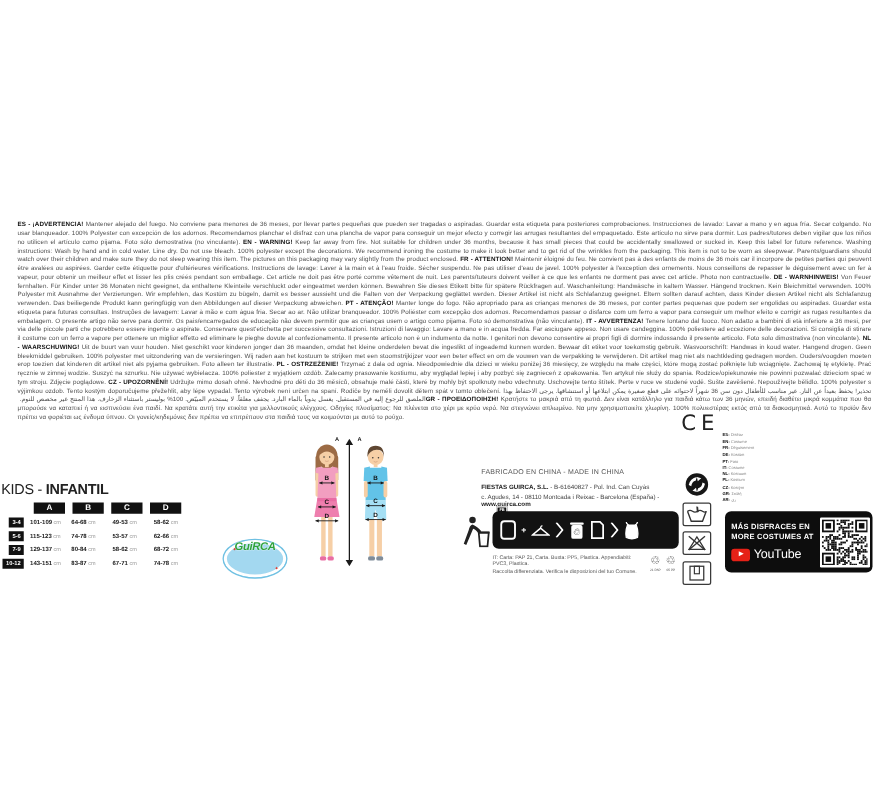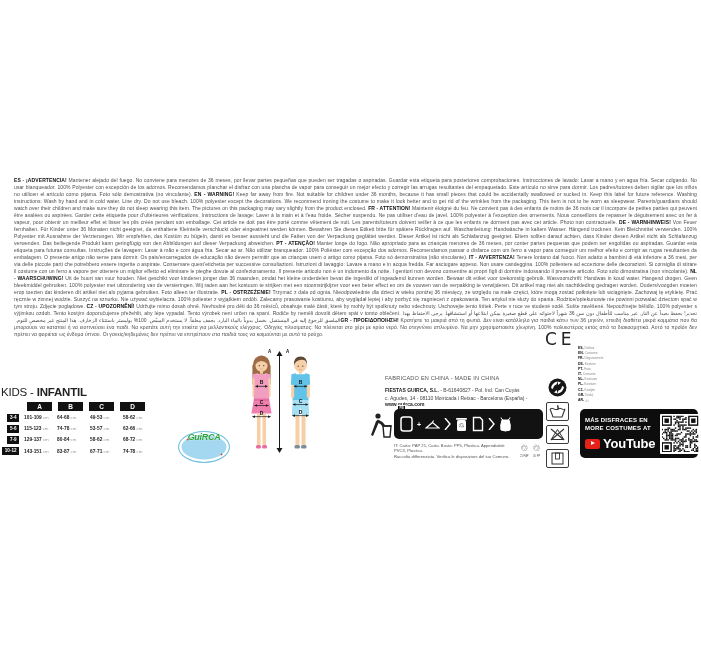--- a/index.html
+++ b/index.html
@@ -68,21 +68,21 @@
   #lang-codes b{color:#111;font-size:3.4px;}
   
   #promo{position:absolute;left:580px;top:409px;width:118px;height:49px;background:#0d0d0d;
          border-radius:5px;display:flex;align-items:center;padding:0 5px;box-sizing:border-box;gap:5px;}
   #promo-left{flex:1;}
   .promo-line{color:#fff;font-weight:bold;font-size:6px;letter-spacing:.2px;line-height:8px;white-space:nowrap;}
   #yt-row{display:flex;align-items:center;gap:3px;margin-top:4px;}
   #yt-badge{width:15px;height:10px;background:#e62117;border-radius:2.5px;position:relative;}
   #yt-badge:after{content:"";position:absolute;left:5.5px;top:2.5px;border-left:4.5px solid #fff;
                   border-top:2.5px solid transparent;border-bottom:2.5px solid transparent;}
-  #yt-word{color:#fff;font-weight:bold;font-size:13px;letter-spacing:-.2px;}
+  #yt-word{color:#fff;font-weight:normal;font-size:10px;letter-spacing:-.2px;}
   #qr{width:40px;height:40px;background:#fff;border-radius:1px;padding:1.5px;box-sizing:border-box;flex:none;}
 </style>
 </head>
 <body>
 
 <div id="canvas">
 
   <div id="warning"><b> ES - ¡ADVERTENCIA! </b><span>Mantener alejado del fuego. No conviene para menores de 36 meses, por llevar partes pequeñas que pueden ser tragadas o aspiradas. Guardar esta etiqueta para posteriores comprobaciones. Instrucciones de lavado: Lavar a mano y en agua fría. Secar colgando. No usar blanqueador. 100% Polyester con excepción de los adornos. Recomendamos planchar el disfraz con una plancha de vapor para conseguir un mejor efecto y corregir las arrugas resultantes del empaquetado. Este artículo no sirve para dormir. Los padres/tutores deben vigilar que los niños no utilicen el artículo como pijama. Foto sólo demostrativa (no vinculante). </span><b> EN - WARNING! </b><span>Keep far away from fire. Not suitable for children under 36 months, because it has small pieces that could be accidentally swallowed or sucked in. Keep this label for future reference. Washing instructions: Wash by hand and in cold water. Line dry. Do not use bleach. 100% polyester except the decorations. We recommend ironing the costume to make it look better and to get rid of the wrinkles from the packaging. This item is not to be worn as sleepwear. Parents/guardians should watch over their children and make sure they do not sleep wearing this item. The pictures on this packaging may vary slightly from the product enclosed. </span><b> FR - ATTENTION! </b><span>Maintenir éloigné du feu. Ne convient pas à des enfants de moins de 36 mois car il incorpore de petites parties qui peuvent être avalées ou aspirées. Garder cette étiquette pour d'ultérieures vérifications. Instructions de lavage: Laver à la main et à l'eau froide. Sécher suspendu. Ne pas utiliser d'eau de javel. 100% polyester à l'exception des ornements. Nous conseillons de repasser le déguisement avec un fer à vapeur, pour obtenir un meilleur effet et lisser les plis créés pendant son emballage. Cet article ne doit pas être porté comme vêtement de nuit. Les parents/tuteurs doivent veiller à ce que les enfants ne dorment pas avec cet article. Photo non contractuelle. </span><b> DE - WARNHINWEIS! </b><span>Von Feuer fernhalten. Für Kinder unter 36 Monaten nicht geeignet, da enthaltene Kleinteile verschluckt oder eingeatmet werden können. Bewahren Sie dieses Etikett bitte für spätere Rückfragen auf. Waschanleitung: Handwäsche in kaltem Wasser. Hängend trocknen. Kein Bleichmittel verwenden. 100% Polyester mit Ausnahme der Verzierungen. Wir empfehlen, das Kostüm zu bügeln, damit es besser aussieht und die Falten von der Verpackung geglättet werden. Dieser Artikel ist nicht als Schlafanzug geeignet. Eltern sollten darauf achten, dass Kinder diesen Artikel nicht als Schlafanzug verwenden. Das beiliegende Produkt kann geringfügig von den Abbildungen auf dieser Verpackung abweichen. </span><b> PT - ATENÇÃO! </b><span>Manter longe do fogo. Não apropriado para as crianças menores de 36 meses, por conter partes pequenas que podem ser engolidas ou aspiradas. Guardar esta etiqueta para futuras consultas. Instruções de lavagem: Lavar à mão e com água fria. Secar ao ar. Não utilizar branqueador. 100% Poliéster com excepção dos adornos. Recomendamos passar o disfarce com um ferro a vapor para conseguir um melhor efeito e corrigir as rugas resultantes da embalagem. O presente artigo não serve para dormir. Os pais/encarregados de educação não devem permitir que as crianças usem o artigo como pijama. Foto só demonstrativa (não vinculante). </span><b> IT - AVVERTENZA! </b><span>Tenere lontano dal fuoco. Non adatto a bambini di età inferiore a 36 mesi, per via delle piccole parti che potrebbero essere ingerite o aspirate. Conservare quest'etichetta per successive consultazioni. Istruzioni di lavaggio: Lavare a mano e in acqua fredda. Far asciugare appeso. Non usare candeggina. 100% poliestere ad eccezione delle decorazioni. Si consiglia di stirare il costume con un ferro a vapore per ottenere un miglior effetto ed eliminare le pieghe dovute al confezionamento. Il presente articolo non è un indumento da notte. I genitori non devono consentire ai propri figli di dormire indossando il presente articolo. Foto solo dimostrativa (non vincolante). </span><b> NL - WAARSCHUWING! </b><span>Uit de buurt van vuur houden. Niet geschikt voor kinderen jonger dan 36 maanden, omdat het kleine onderdelen bevat die ingeslikt of ingeademd kunnen worden. Bewaar dit etiket voor toekomstig gebruik. Wasvoorschrift: Handwas in koud water. Hangend drogen. Geen bleekmiddel gebruiken. 100% polyester met uitzondering van de versieringen. Wij raden aan het kostuum te strijken met een stoomstrijkijzer voor een beter effect en om de vouwen van de verpakking te verwijderen. Dit artikel mag niet als nachtkleding gedragen worden. Ouders/voogden moeten erop toezien dat kinderen dit artikel niet als pyjama gebruiken. Foto alleen ter illustratie. </span><b> PL - OSTRZEŻENIE! </b><span>Trzymać z dala od ognia. Nieodpowiednie dla dzieci w wieku poniżej 36 miesięcy, ze względu na małe części, które mogą zostać połknięte lub wciągnięte. Zachowaj tę etykietę. Prać ręcznie w zimnej wodzie. Suszyć na sznurku. Nie używać wybielacza. 100% poliester z wyjątkiem ozdób. Zalecamy prasowanie kostiumu, aby wyglądał lepiej i aby pozbyć się zagnieceń z opakowania. Ten artykuł nie służy do spania. Rodzice/opiekunowie nie powinni pozwalać dzieciom spać w tym stroju. Zdjęcie poglądowe. </span><b> CZ - UPOZORNĚNÍ! </b><span>Udržujte mimo dosah ohně. Nevhodné pro děti do 36 měsíců, obsahuje malé části, které by mohly být spolknuty nebo vdechnuty. Uschovejte tento štítek. Perte v ruce ve studené vodě. Sušte zavěšené. Nepoužívejte bělidlo. 100% polyester s výjimkou ozdob. Tento kostým doporučujeme přežehlit, aby lépe vypadal. Tento výrobek není určen na spaní. Rodiče by neměli dovolit dětem spát v tomto oblečení. </span><span class="ar">تحذير! يحفظ بعيداً عن النار. غير مناسب للأطفال دون سن 36 شهراً لاحتوائه على قطع صغيرة يمكن ابتلاعها أو استنشاقها. يرجى الاحتفاظ بهذا الملصق للرجوع إليه في المستقبل. يغسل يدوياً بالماء البارد. يجفف معلقاً. لا يستخدم المبيّض. 100% بوليستر باستثناء الزخارف. هذا المنتج غير مخصص للنوم. </span><b> GR - ΠΡΟΕΙΔΟΠΟΙΗΣΗ! </b><span>Κρατήστε το μακριά από τη φωτιά. Δεν είναι κατάλληλο για παιδιά κάτω των 36 μηνών, επειδή διαθέτει μικρά κομμάτια που θα μπορούσε να καταπιεί ή να εισπνεύσει ένα παιδί. Να κρατάτε αυτή την ετικέτα για μελλοντικούς ελέγχους. Οδηγίες πλυσίματος: Να πλένεται στο χέρι με κρύο νερό. Να στεγνώνει απλωμένο. Να μην χρησιμοποιείτε χλωρίνη. 100% πολυεστέρας εκτός από τα διακοσμητικά. Αυτό το προϊόν δεν πρέπει να φοριέται ως ένδυμα ύπνου. Οι γονείς/κηδεμόνες δεν πρέπει να επιτρέπουν στα παιδιά τους να κοιμούνται με αυτό το ρούχο. </span></div>
 
   <div id="size-chart">

